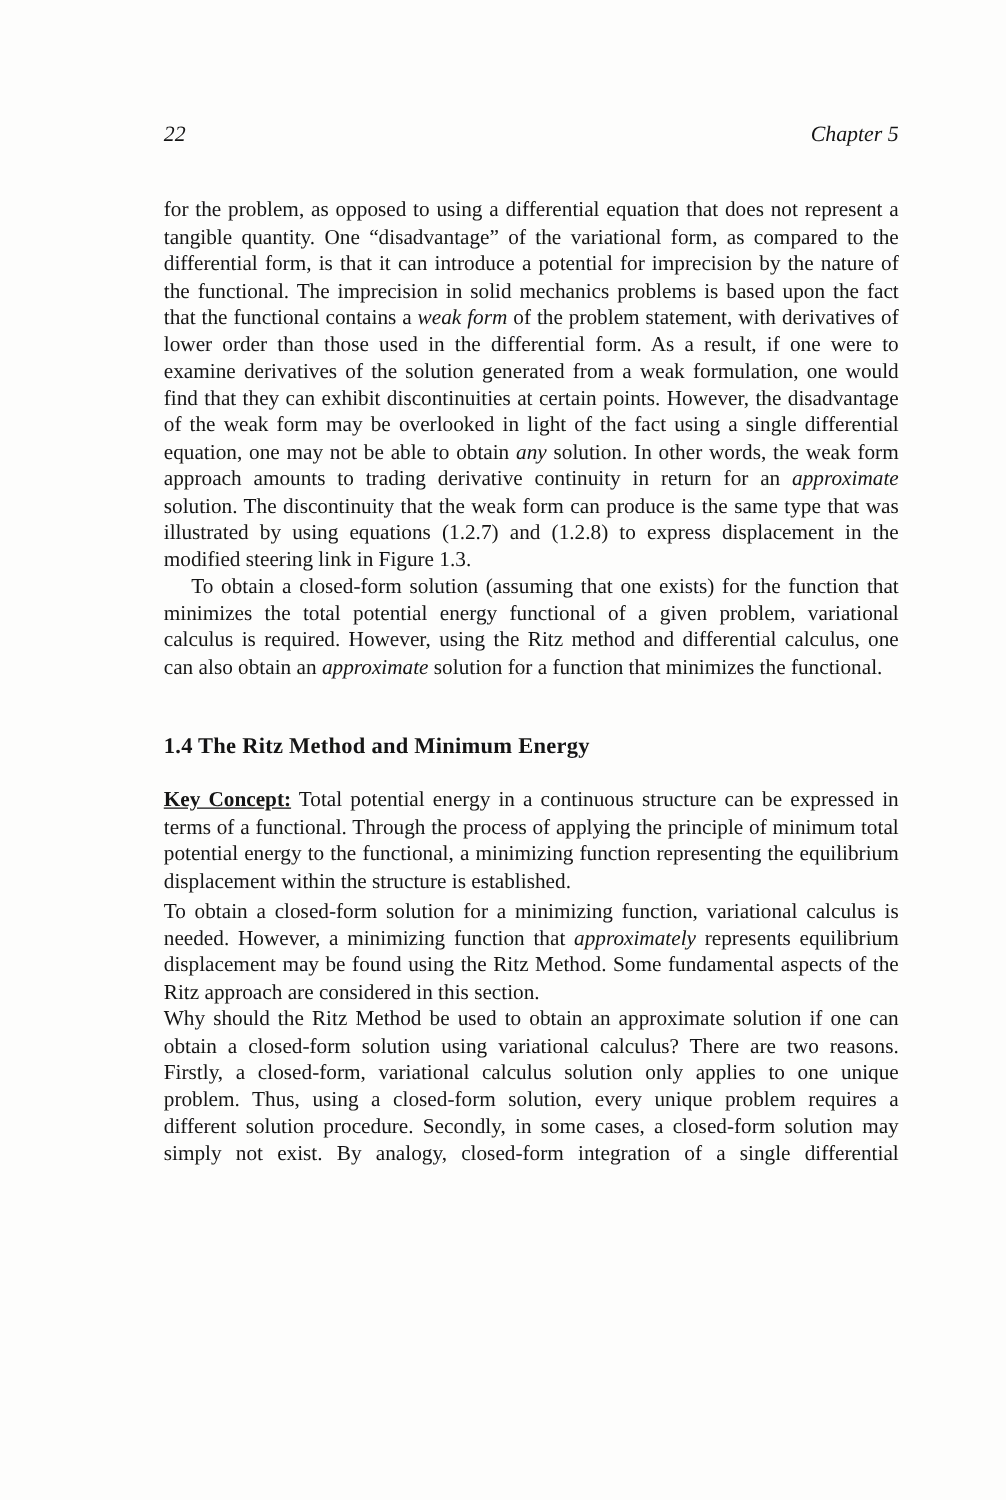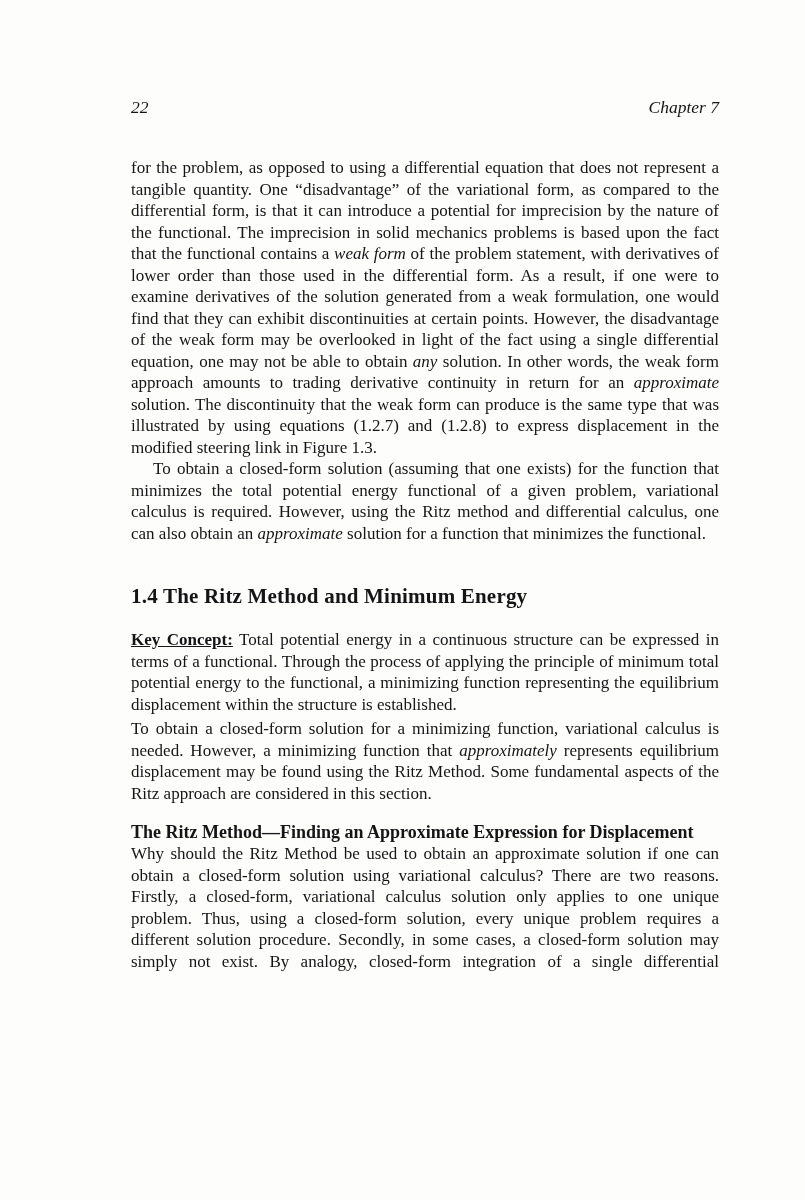--- a/index.html
+++ b/index.html
@@ -46,21 +46,21 @@
   .body-text p.indent {
     text-indent: 22px;
   }
   .body-text p.spaced {
     margin-top: 3px;
   }
   .body-text p.cont {
     text-align-last: justify;
   }
   h2.section-heading {
-    font-size: 21px;
+    font-size: 18px;
     line-height: 27px;
     font-weight: bold;
     margin: 39px 0 19px 0;
     text-align: left;
     letter-spacing: 0.2px;
   }
   h3.sub-heading {
     font-size: 18px;
     line-height: 22px;
     font-weight: bold;
@@ -70,25 +70,24 @@
   .it { font-style: italic; }
   .bd { font-weight: bold; text-decoration: underline; }
 </style>
 </head>
 <body>
 
 <div class="page">
   <div class="text-col">
     <div class="running-head">
       <span class="pgnum">22</span>
-      <span class="chap">Chapter 7</span>
+      <span class="chap">Chapter 5</span>
     </div>
     <div class="body-text">
         <p class=""><span>for the problem, as opposed to using a differential equation that does not represent a tangible quantity. One “disadvantage” of the variational form, as compared to the differential form, is that it can introduce a potential for imprecision by the nature of the functional. The imprecision in solid mechanics problems is based upon the fact that the functional contains a </span><span class="it">weak form</span><span> of the problem statement, with derivatives of lower order than those used in the differential form. As a result, if one were to examine derivatives of the solution generated from a weak formulation, one would find that they can exhibit discontinuities at certain points. However, the disadvantage of the weak form may be overlooked in light of the fact using a single differential equation, one may not be able to obtain </span><span class="it">any</span><span> solution. In other words, the weak form approach amounts to trading derivative continuity in return for an </span><span class="it">approximate</span><span> solution. The discontinuity that the weak form can produce is the same type that was illustrated by using equations (1.2.7) and (1.2.8) to express displacement in the modified steering link in Figure 1.3.</span></p>
         <p class="indent "><span>To obtain a closed-form solution (assuming that one exists) for the function that minimizes the total potential energy functional of a given problem, variational calculus is required. However, using the Ritz method and differential calculus, one can also obtain an </span><span class="it">approximate</span><span> solution for a function that minimizes the functional.</span></p>
         <h2 class="section-heading">1.4 The Ritz Method and Minimum Energy</h2>
         <p class=""><span class="bd">Key Concept:</span><span> Total potential energy in a continuous structure can be expressed in terms of a functional. Through the process of applying the principle of minimum total potential energy to the functional, a minimizing function representing the equilibrium displacement within the structure is established.</span></p>
         <p class="spaced "><span>To obtain a closed-form solution for a minimizing function, variational calculus is needed. However, a minimizing function that </span><span class="it">approximately</span><span> represents equilibrium displacement may be found using the Ritz Method. Some fundamental aspects of the Ritz approach are considered in this section.</span></p>
-        <h3 class="sub-heading">The Ritz Method—Finding an Approximate Expression for Displacement</h3>
         <p class="cont"><span>Why should the Ritz Method be used to obtain an approximate solution if one can obtain a closed-form solution using variational calculus? There are two reasons. Firstly, a closed-form, variational calculus solution only applies to one unique problem. Thus, using a closed-form solution, every unique problem requires a different solution procedure. Secondly, in some cases, a closed-form solution may simply not exist. By analogy, closed-form integration of a single differential</span></p>
       </div>
   </div>
 </div>
 
 </body></html>

